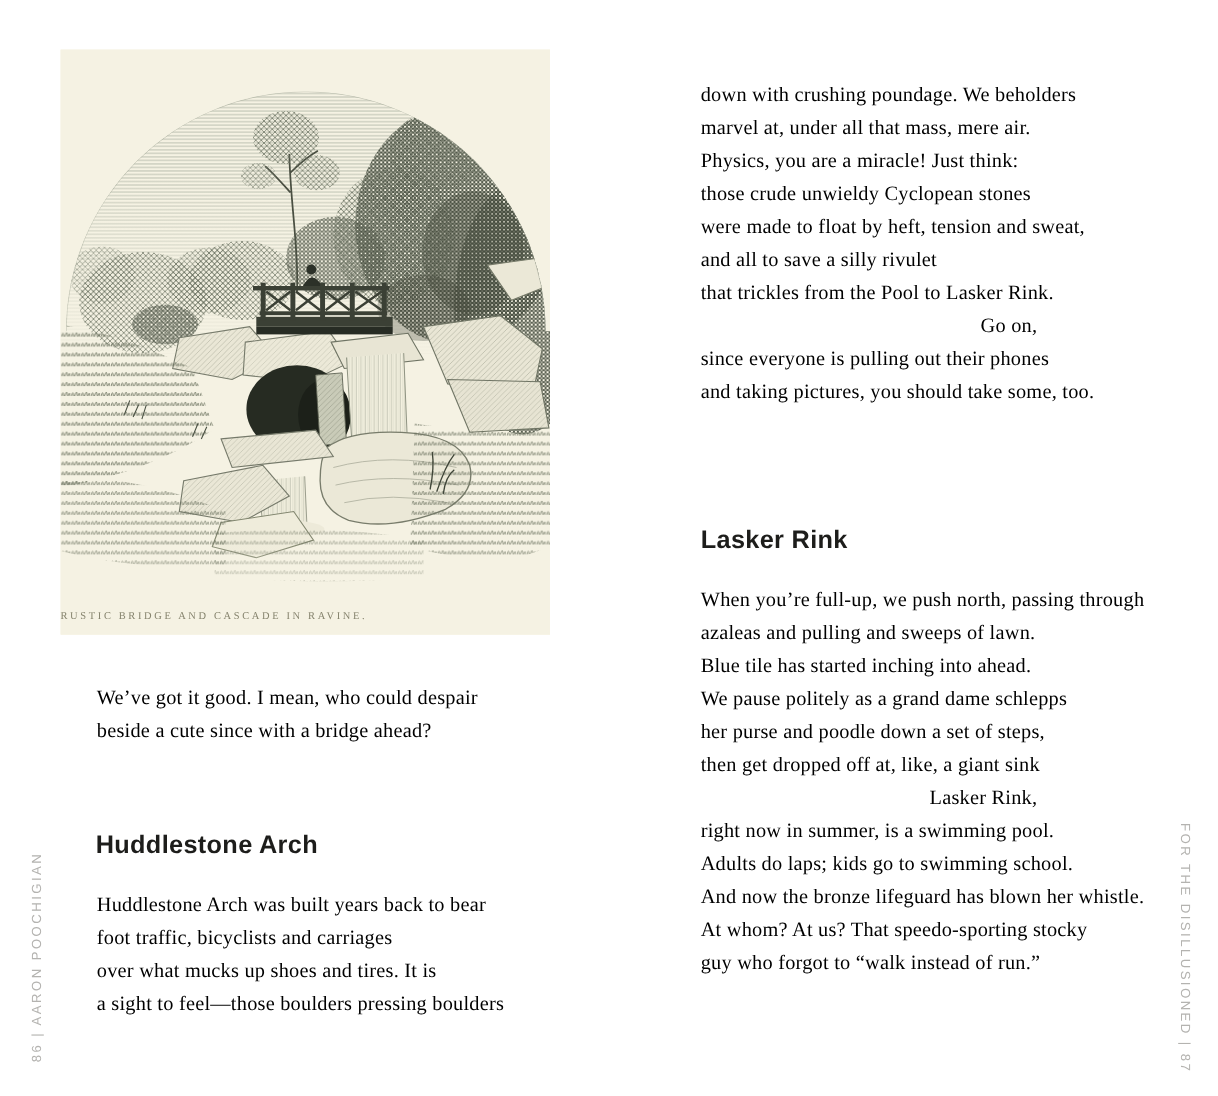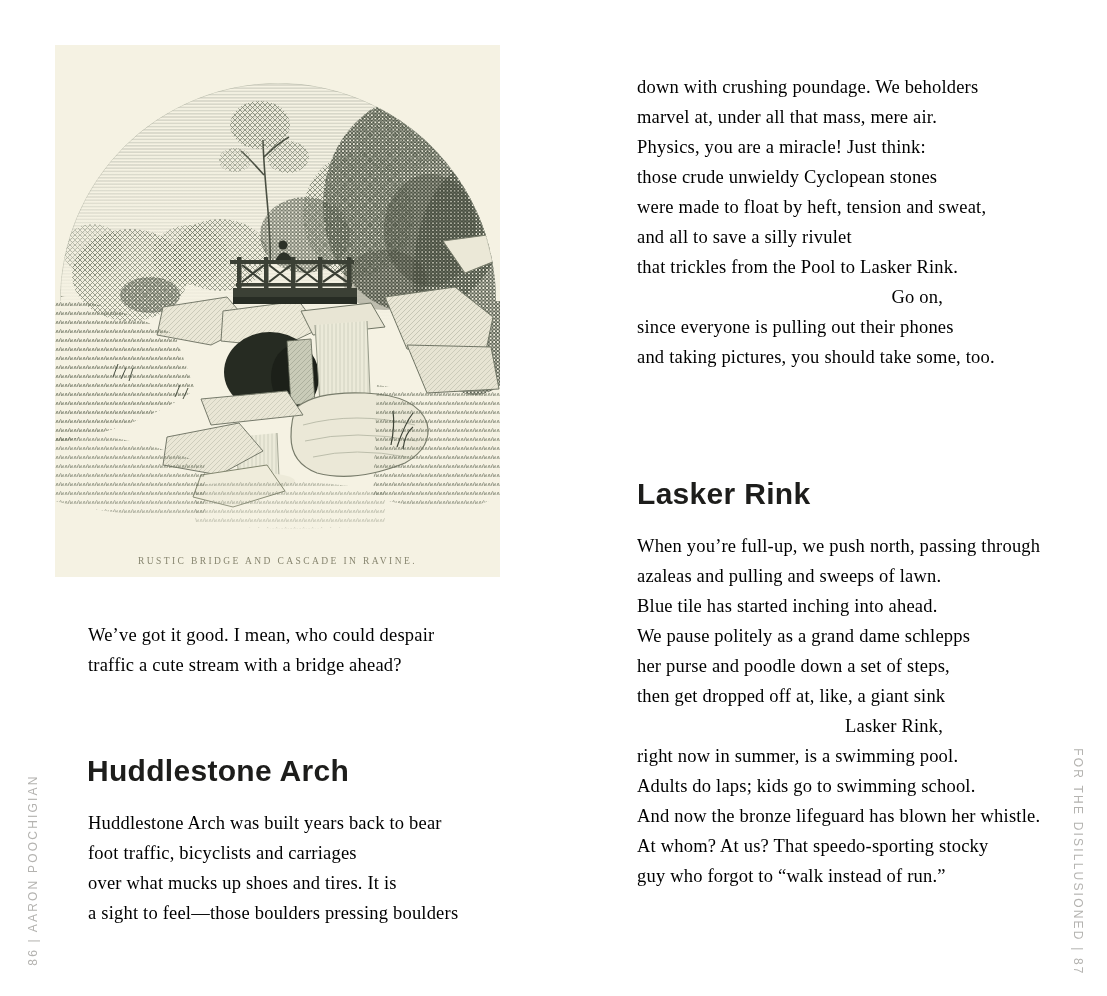--- a/index.html
+++ b/index.html
@@ -10,37 +10,36 @@
     font-family:"Liberation Serif", serif;
     overflow:hidden;
   }
   .illustration {
     position:absolute; left:55px; top:45px;
     width:445px; height:532px;
     background:#f5f2e3;
   }
   .engraving-caption {
     position:absolute; left:0; right:0; top:511px;
-    text-align:center;
     font-family:"Liberation Serif", serif;
     font-size:9.5px; letter-spacing:2.4px;
     color:#87856f; white-space:nowrap;
   }
   .poem { position:absolute; width:362px; }
   .poem-line {
     font-family:"Liberation Serif", serif;
     font-size:18.5px; line-height:30px;
     color:#000000; letter-spacing:0.2px;
     white-space:nowrap;
   }
   .poem-line.right { text-align:right; padding-right:56px; }
   .section-heading {
     position:absolute;
     font-family:"Liberation Sans", sans-serif;
-    font-weight:700; font-size:30px;
+    font-weight:700; font-size:23px;
     color:#1d1d1b; letter-spacing:0.3px;
     white-space:nowrap;
   }
   .runner {
     position:absolute;
     font-family:"Liberation Sans", sans-serif;
     font-size:12px; letter-spacing:2.2px;
     color:#b4b3b0; white-space:nowrap;
   }
   .runner-left {
@@ -206,21 +205,21 @@
       <path d="M5,256 A218,218 0 0 1 441,256" fill="none" stroke="#a8ac9c" stroke-width="0.8" opacity="0.7"></path>
       <rect x="0" y="446" width="445" height="86" fill="url(#botFade)" opacity="0.92"></rect>
     </g>
   </svg>
 
   <div class="engraving-caption">RUSTIC BRIDGE AND CASCADE IN RAVINE.</div>
 </div>
 
 <div class="poem" style="left:88px; top:620px;">
     <div class="poem-line">We’ve got it good. I mean, who could despair</div>
-    <div class="poem-line">traffic a cute stream with a bridge ahead?</div>
+    <div class="poem-line">beside a cute since with a bridge ahead?</div>
   </div>
 
 <div class="section-heading" style="left:87px; top:754px;">Huddlestone Arch</div>
 
 <div class="poem" style="left:88px; top:808px;">
     <div class="poem-line">Huddlestone Arch was built years back to bear</div>
     <div class="poem-line">foot traffic, bicyclists and carriages</div>
     <div class="poem-line">over what mucks up shoes and tires. It is</div>
     <div class="poem-line">a sight to feel—those boulders pressing boulders</div>
   </div>

